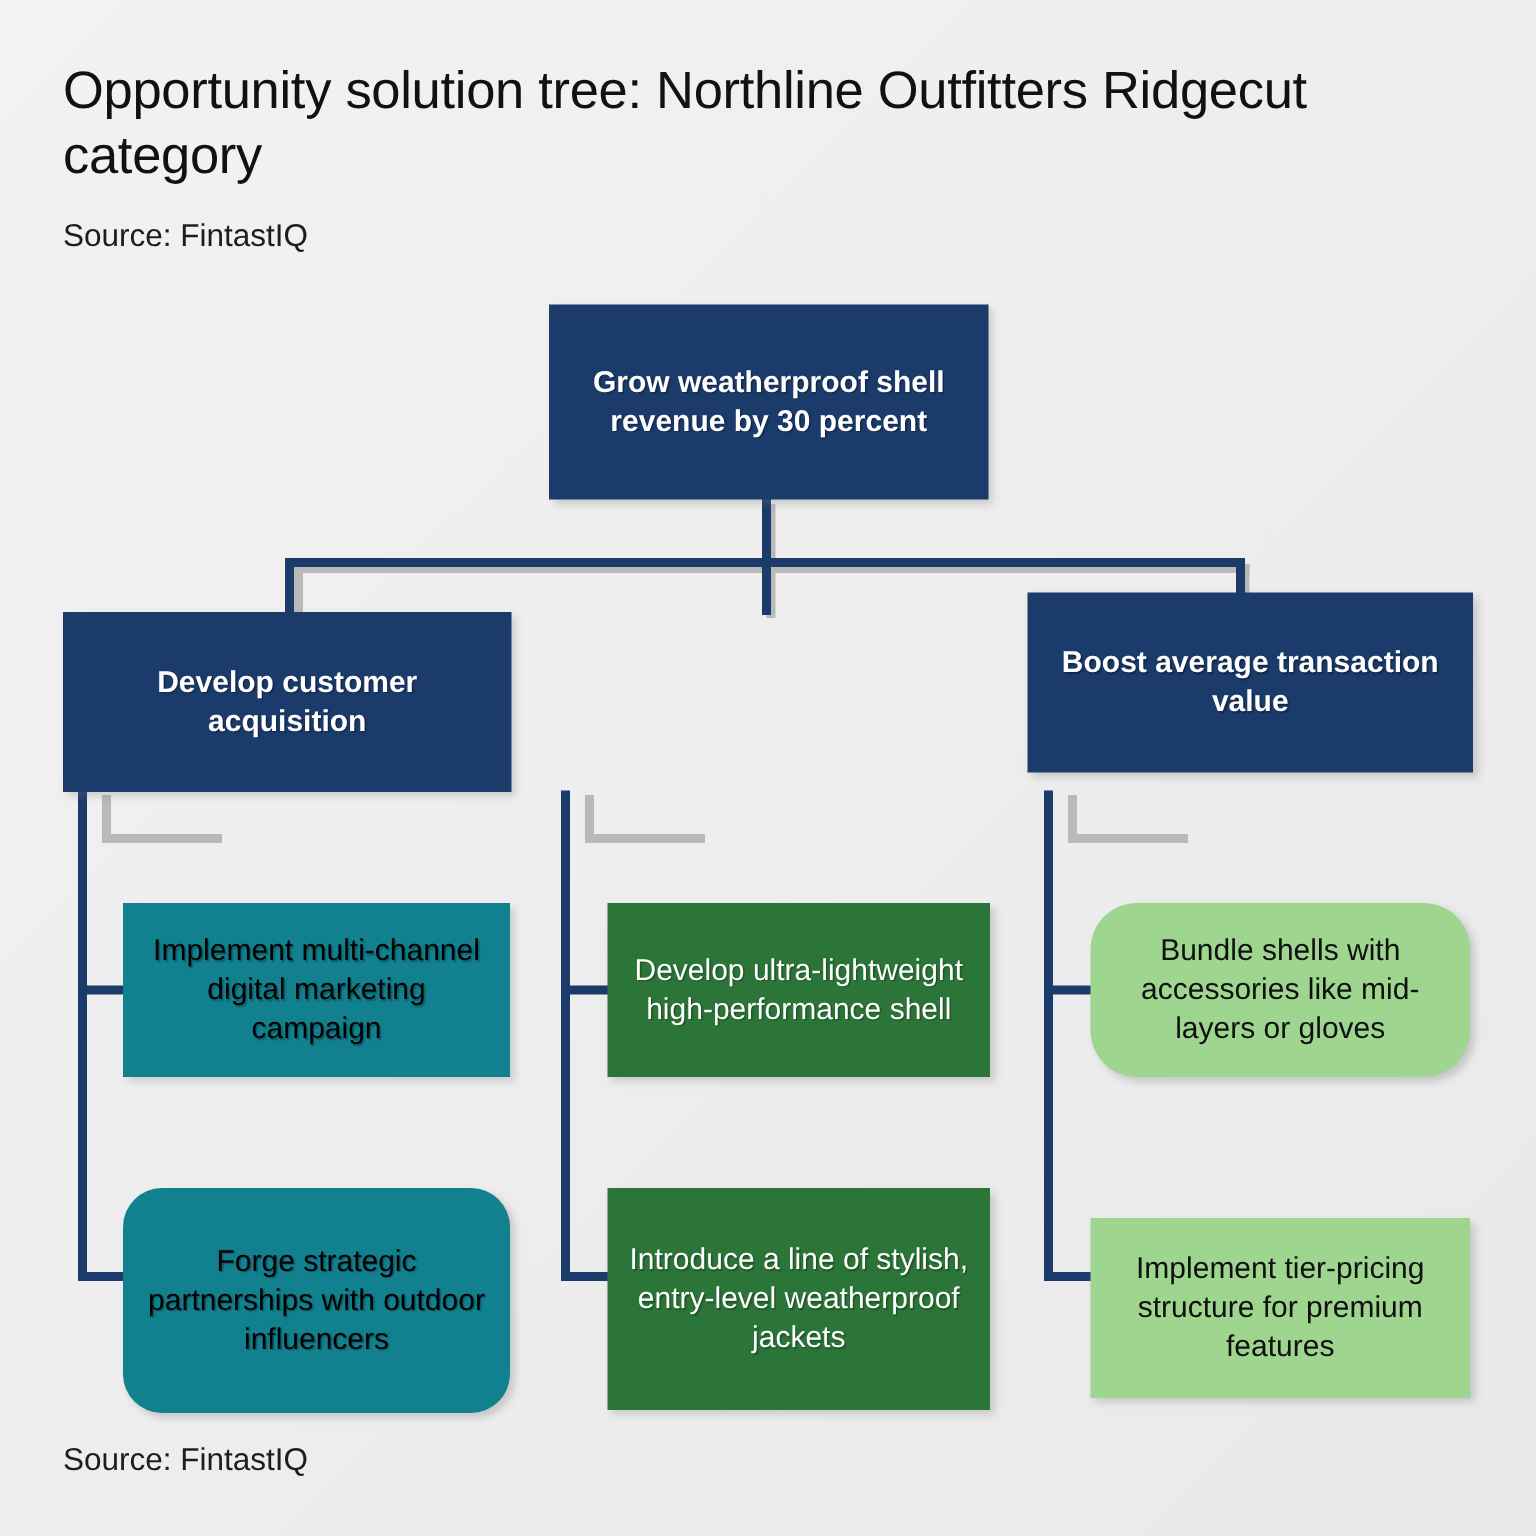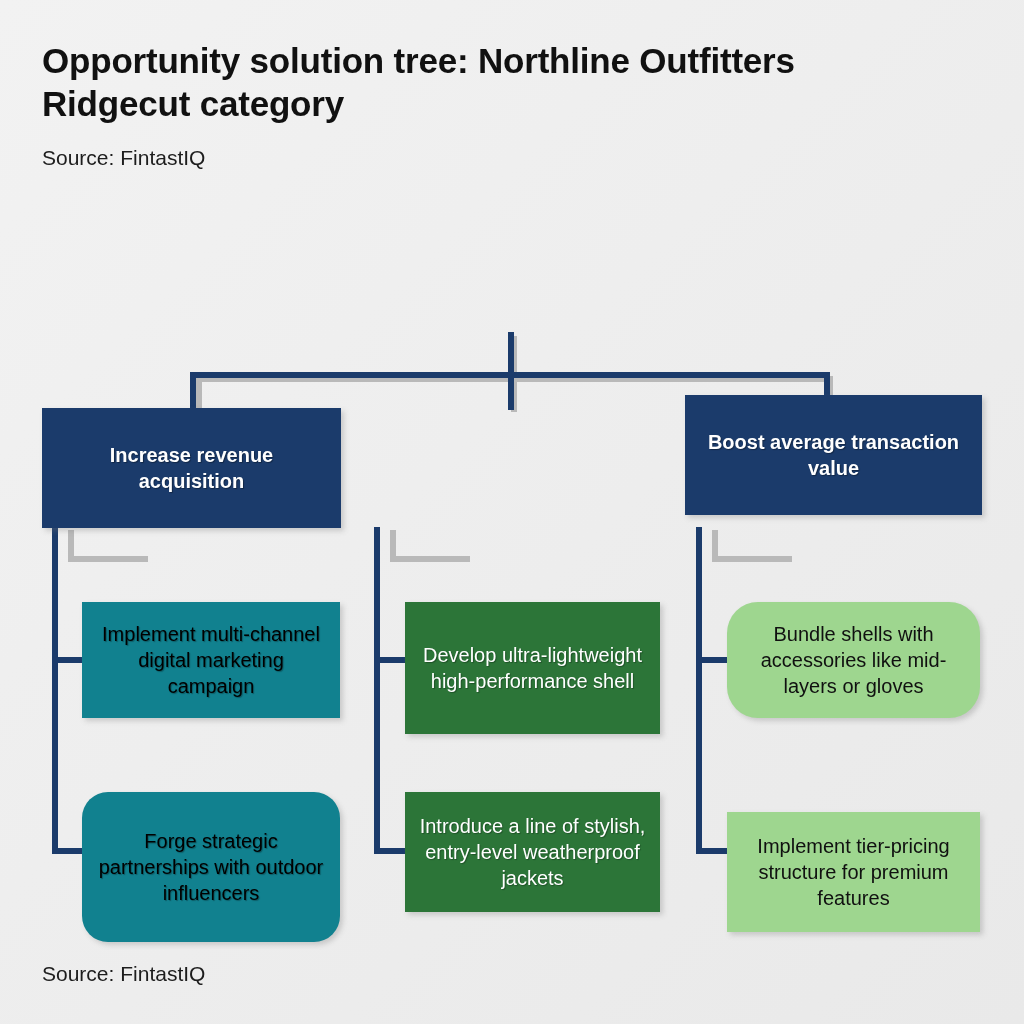--- a/index.html
+++ b/index.html
@@ -20,21 +20,21 @@
     background: linear-gradient(135deg, #f2f2f2 0%, #ededed 55%, #e9e9e9 100%);
   }
 
   
   #title {
     position: absolute;
     left: 42px;
     top: 40px;
     width: 880px;
     font-size: 35px;
-    font-weight: bold;
+    font-weight: normal;
     line-height: 1.22;
     color: #111111;
     letter-spacing: -0.2px;
   }
   #subtitle {
     position: absolute;
     left: 42px;
     top: 146px;
     font-size: 21px;
     color: #1d1d1d;
@@ -144,39 +144,42 @@
   <div class="conn" style="left:52px; top:848px; width:34px; height:6px;"></div>
 
   <div class="conn" style="left:374px; top:527px; width:6px; height:327px;"></div>
   <div class="conn" style="left:374px; top:657px; width:34px; height:6px;"></div>
   <div class="conn" style="left:374px; top:848px; width:34px; height:6px;"></div>
 
   <div class="conn" style="left:696px; top:527px; width:6px; height:327px;"></div>
   <div class="conn" style="left:696px; top:657px; width:34px; height:6px;"></div>
   <div class="conn" style="left:696px; top:848px; width:34px; height:6px;"></div>
 
+  <div class="node node-root" style="left:366px; top:203px; width:293px; height:130px;">
+    <span>Grow weatherproof shell revenue by 30 percent</span>
+  </div>
 
   <div class="node node-branch" style="left:42px; top:408px; width:299px; height:120px;">
-    <span>Increase revenue acquisition</span>
+    <span>Develop customer acquisition</span>
   </div>
   <div class="node node-branch" style="left:685px; top:395px; width:297px; height:120px;">
     <span>Boost average transaction value</span>
   </div>
 
   <div class="node node-leaf-teal" style="left:82px; top:602px; width:258px; height:116px;">
     <span>Implement multi-channel digital marketing campaign</span>
   </div>
   <div class="node node-leaf-teal" style="left:82px; top:792px; width:258px; height:150px;border-radius:26px;">
     <span>Forge strategic partnerships with outdoor influencers</span>
   </div>
 
-  <div class="node node-leaf-green" style="left:405px; top:602px; width:255px; height:132px;">
+  <div class="node node-leaf-green" style="left:405px; top:602px; width:255px; height:116px;">
     <span>Develop ultra-lightweight high-performance shell</span>
   </div>
-  <div class="node node-leaf-green" style="left:405px; top:792px; width:255px; height:120px;">
+  <div class="node node-leaf-green" style="left:405px; top:792px; width:255px; height:148px;">
     <span>Introduce a line of stylish, entry-level weatherproof jackets</span>
   </div>
 
   <div class="node node-leaf-lightgreen" style="left:727px; top:602px; width:253px; height:116px;border-radius:31px;">
     <span>Bundle shells with accessories like mid-layers or gloves</span>
   </div>
   <div class="node node-leaf-lightgreen" style="left:727px; top:792px; width:253px; height:120px;margin-top:20px;">
     <span>Implement tier-pricing structure for premium features</span>
   </div>
 

